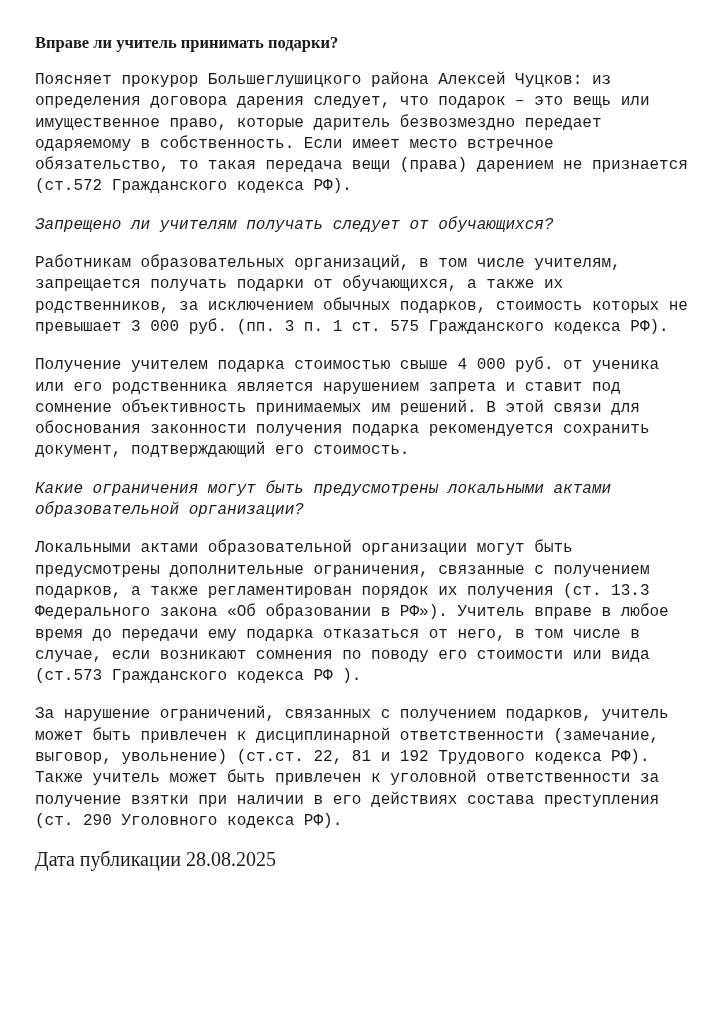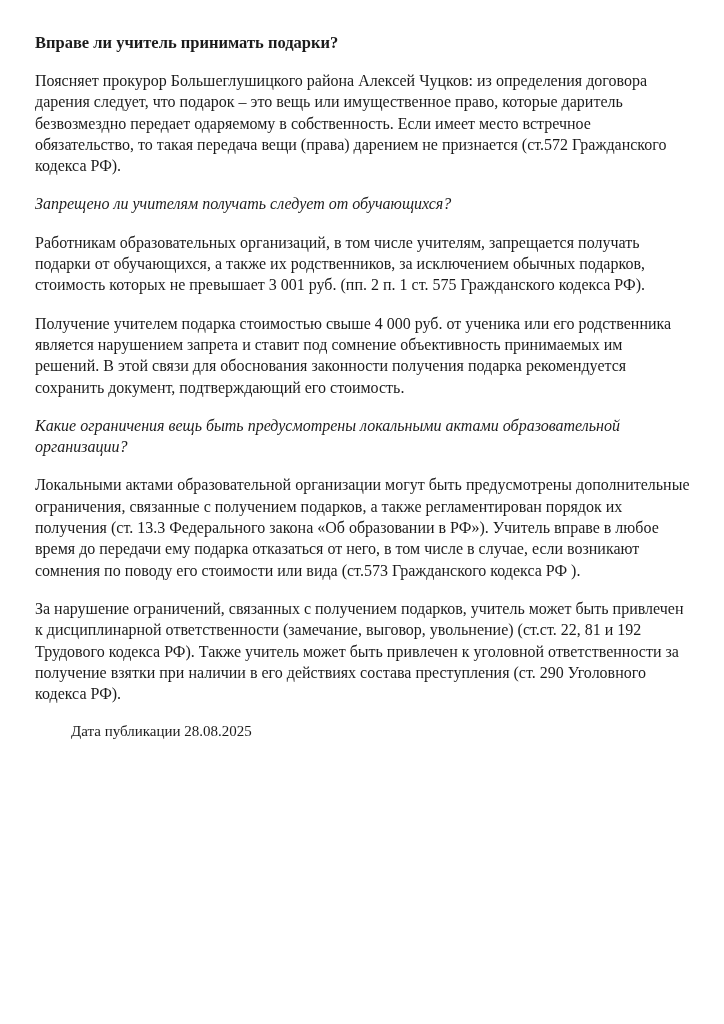--- a/index.html
+++ b/index.html
@@ -22,44 +22,44 @@
       font-size: 16.5px;
       font-weight: bold;
       line-height: 21px;
       margin-bottom: 17px;
     }
     .para {
       font-size: 16px;
       line-height: 21.3px;
       margin-bottom: 17px;
       text-align: left;
+      font-family: Liberation Mono, monospace;
     }
     .question {
       font-style: italic;
     }
     .date-line {
-      font-size: 15px;
+      font-size: 20px;
       line-height: 21.3px;
-      margin-left: 36px;
     }
   </style>
 </head>
 <body>
 
 <div class="page">
   <h1 class="doc-title">Вправе ли учитель принимать подарки?</h1>
 
   <p class="para">Поясняет прокурор Большеглушицкого района Алексей Чуцков: из определения договора дарения следует, что подарок – это вещь или имущественное право, которые даритель безвозмездно передает одаряемому в собственность. Если имеет место встречное обязательство, то такая передача вещи (права) дарением не признается (ст.572 Гражданского кодекса РФ).</p>
 
   <p class="para question">Запрещено ли учителям получать следует от обучающихся?</p>
 
-  <p class="para">Работникам образовательных организаций, в том числе учителям, запрещается получать подарки от обучающихся, а также их родственников, за исключением обычных подарков, стоимость которых не превышает 3 001 руб. (пп. 2 п. 1 ст. 575 Гражданского кодекса РФ).</p>
+  <p class="para">Работникам образовательных организаций, в том числе учителям, запрещается получать подарки от обучающихся, а также их родственников, за исключением обычных подарков, стоимость которых не превышает 3 000 руб. (пп. 3 п. 1 ст. 575 Гражданского кодекса РФ).</p>
 
   <p class="para">Получение учителем подарка стоимостью свыше 4 000 руб. от ученика или его родственника является нарушением запрета и ставит под сомнение объективность принимаемых им решений. В этой связи для обоснования законности получения подарка рекомендуется сохранить документ, подтверждающий его стоимость.</p>
 
-  <p class="para question">Какие ограничения вещь быть предусмотрены локальными актами образовательной организации?</p>
+  <p class="para question">Какие ограничения могут быть предусмотрены локальными актами образовательной организации?</p>
 
   <p class="para">Локальными актами образовательной организации могут быть предусмотрены дополнительные ограничения, связанные с получением подарков, а также регламентирован порядок их получения (ст. 13.3 Федерального закона «Об образовании в РФ»). Учитель вправе в любое время до передачи ему подарка отказаться от него, в том числе в случае, если возникают сомнения по поводу его стоимости или вида (ст.573 Гражданского кодекса РФ ).</p>
 
   <p class="para">За нарушение ограничений, связанных с получением подарков, учитель может быть привлечен к дисциплинарной ответственности (замечание, выговор, увольнение) (ст.ст. 22, 81 и 192 Трудового кодекса РФ). Также учитель может быть привлечен к уголовной ответственности за получение взятки при наличии в его действиях состава преступления (ст. 290 Уголовного кодекса РФ).</p>
 
   <p class="date-line">Дата публикации 28.08.2025</p>
 </div>
 
 </body></html>

